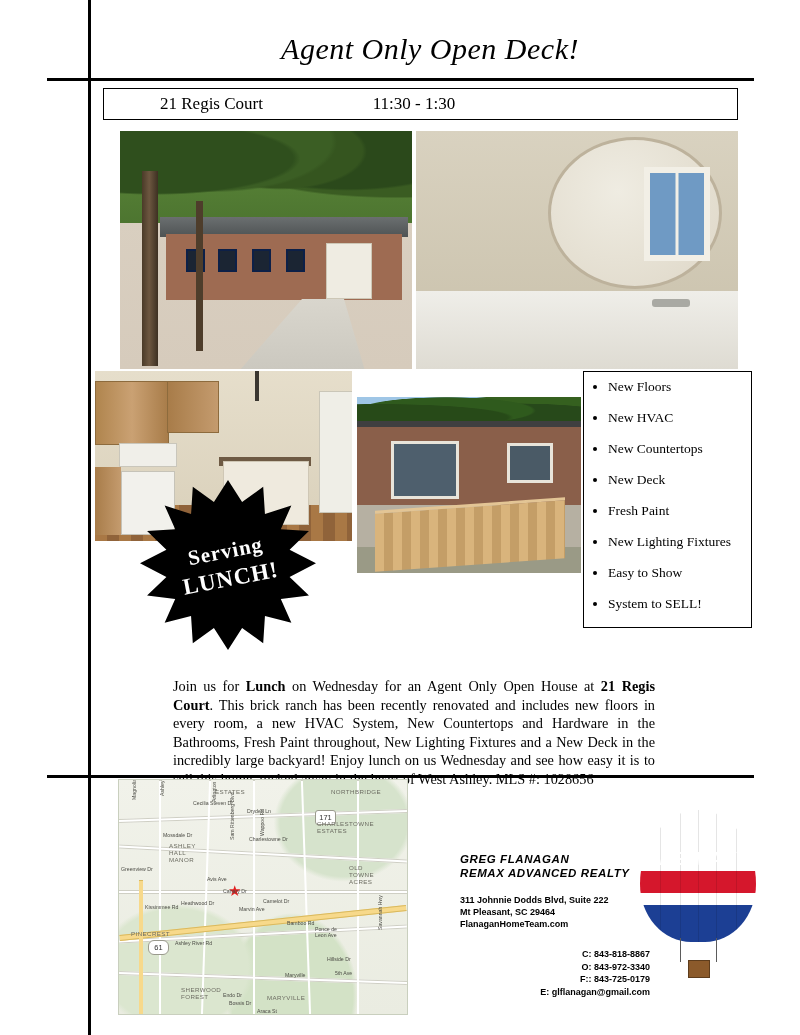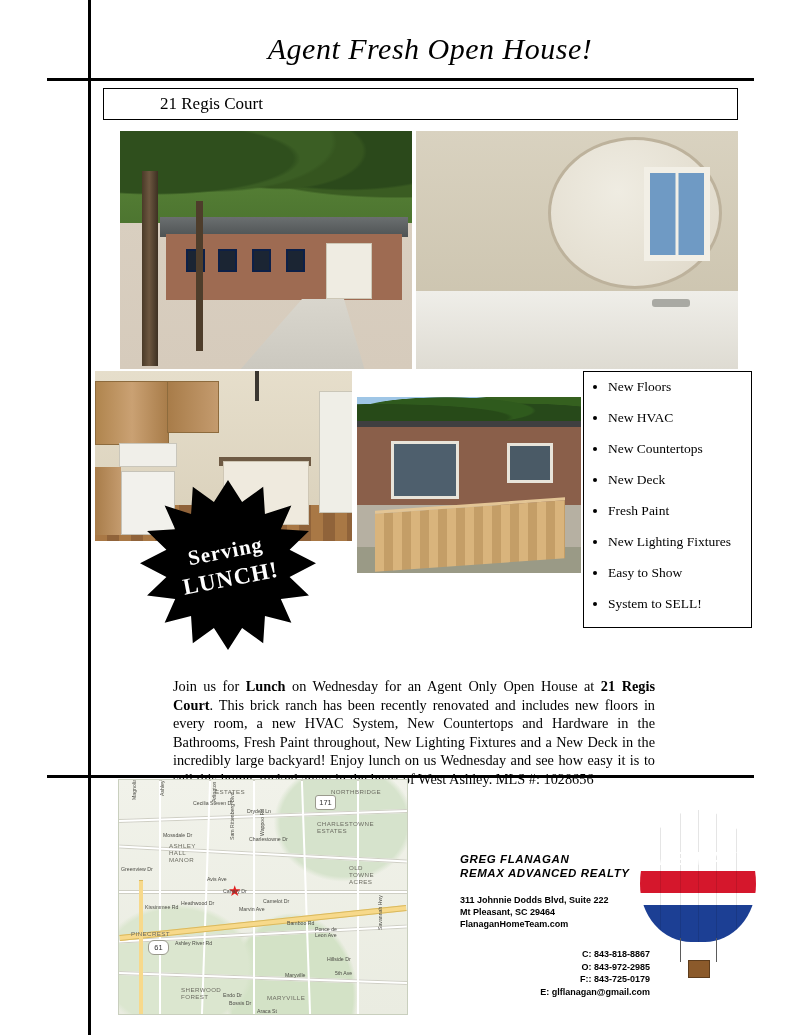--- a/index.html
+++ b/index.html
@@ -456,24 +456,25 @@
     background: #5b5b5b;
   }
 </style>
 </head>
 <body>
 
 <div class="vline"></div>
 <div class="hline-top"></div>
 <div class="hline-bottom"></div>
 
-<div class="title">Agent Fresh Open House!</div>
+<div class="title">Agent Only Open Deck!</div>
 
 <div class="infobar">
   <div class="cell addr">21 Regis Court</div>
+  <div class="cell time">11:30 - 1:30</div>
 </div>
 
 <div class="photo" id="photo-front">
   <div class="lawn"></div>
   <div class="canopy"></div>
   <div class="roof"></div>
   <div class="house"></div>
   <div class="win" style="left:66px"></div>
   <div class="win" style="left:98px"></div>
   <div class="win" style="left:132px"></div>
@@ -548,21 +549,21 @@
   <div class="road" style="left:0;top:196px;width:288px;height:2px;transform:rotate(2deg);"></div>
   <div class="road" style="left:40px;top:0;width:2px;height:234px;"></div>
   <div class="road" style="left:86px;top:0;width:2px;height:234px;transform:rotate(2deg);"></div>
   <div class="road" style="left:134px;top:0;width:2px;height:234px;"></div>
   <div class="road" style="left:186px;top:0;width:2px;height:234px;transform:rotate(-2deg);"></div>
   <div class="road" style="left:238px;top:0;width:2px;height:234px;"></div>
 
   <div class="hwy" style="left:0;top:140px;width:288px;height:4px;transform:rotate(-6deg);"></div>
   <div class="hwy" style="left:20px;top:100px;width:4px;height:134px;"></div>
 
-  <div class="shield" style="left:196px;top:15px;">171</div>
+  <div class="shield" style="left:196px;top:30px;">171</div>
   <div class="shield" style="left:29px;top:160px;border-radius:6px;">61</div>
 
   <div class="star"></div>
 
   <div class="lbl big" style="left:212px;top:8px;">NORTHBRIDGE</div>
   <div class="lbl big" style="left:96px;top:8px;">ESTATES</div>
   <div class="lbl big" style="left:198px;top:40px;width:44px;white-space:normal;">CHARLESTOWNE ESTATES</div>
   <div class="lbl big" style="left:50px;top:62px;width:38px;white-space:normal;">ASHLEY HALL MANOR</div>
   <div class="lbl big" style="left:230px;top:84px;width:32px;white-space:normal;">OLD TOWNE ACRES</div>
   <div class="lbl big" style="left:12px;top:150px;">PINECREST</div>
@@ -598,21 +599,21 @@
 </div>
 
 <div class="agent">
   <div class="name">GREG FLANAGAN</div>
   <div class="company">REMAX ADVANCED REALTY</div>
   <div class="addr-line">311 Johnnie Dodds Blvd, Suite 222</div>
   <div class="addr-line">Mt Pleasant, SC 29464</div>
   <div class="addr-line">FlanaganHomeTeam.com</div>
   <div class="contact">
     <div>C: 843-818-8867</div>
-    <div>O: 843-972-2985</div>
+    <div>O: 843-972-3340</div>
     <div>F:: 843-725-0179</div>
     <div>E: glflanagan@gmail.com</div>
   </div>
 </div>
 
 <div class="balloon">
   <div class="envelope">
     <div class="gore" style="left:20px;"></div>
     <div class="gore" style="left:40px;"></div>
     <div class="gore" style="left:58px;"></div>

